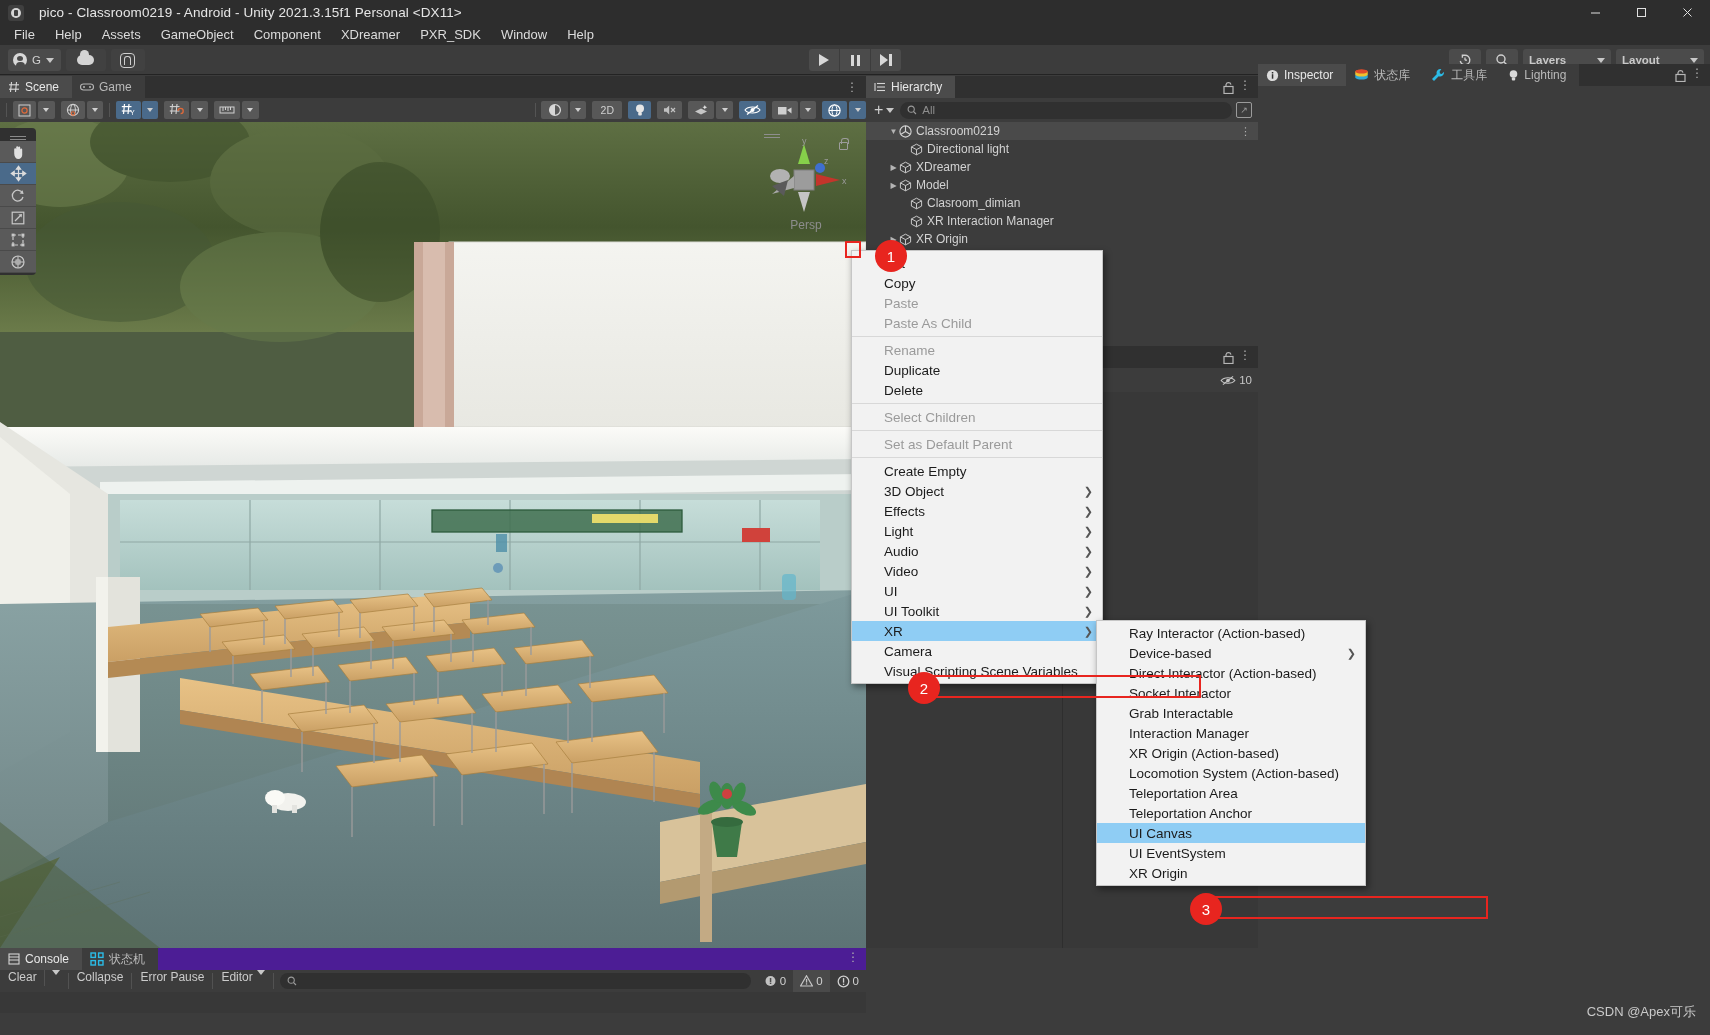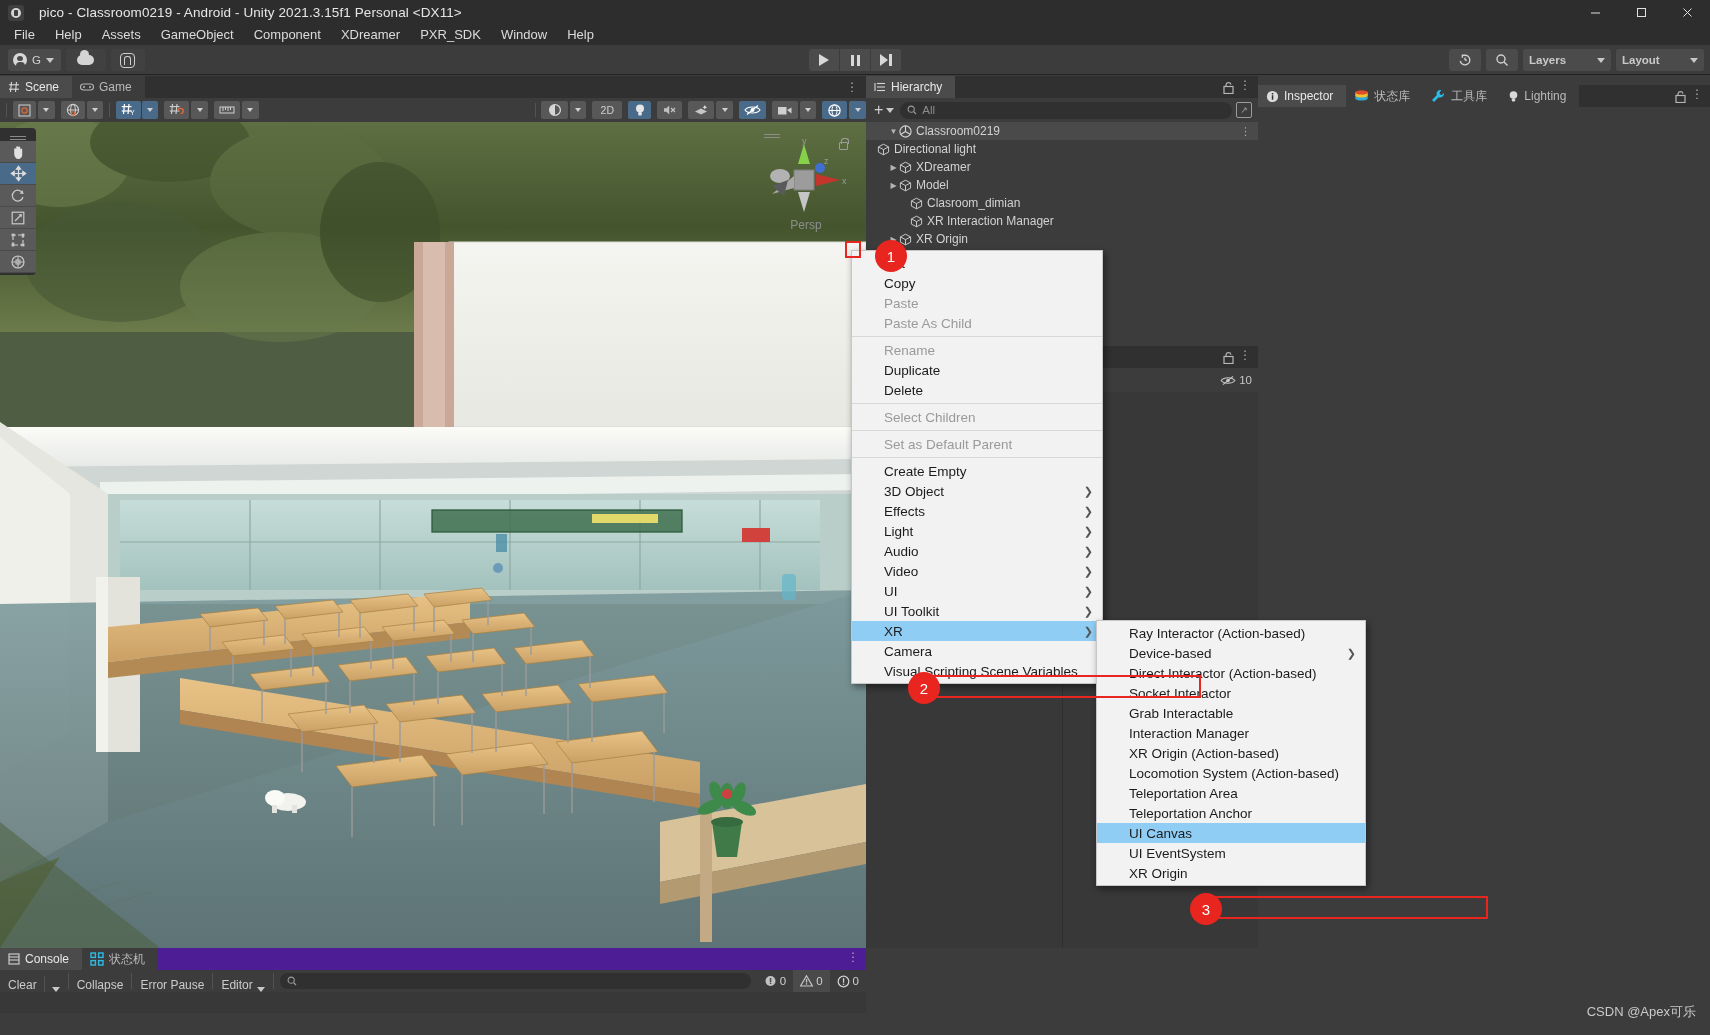--- a/index.html
+++ b/index.html
@@ -120,30 +120,30 @@
   .proj-tabbar{height:22px;background:#303030;display:flex;align-items:center;position:relative;}
   .proj-toolbar{position:absolute;left:0;top:22px;width:392px;height:24px;background:#3c3c3c;
     display:flex;align-items:center;padding:0 6px;gap:4px;}
   .hidecount{display:flex;align-items:center;gap:3px;color:#c6c6c6;font-size:11.5px;}
   .proj-body{position:absolute;left:0;top:46px;width:392px;bottom:0;display:flex;}
   .proj-tree{width:196px;background:#383838;padding-top:2px;}
   .proj-right{flex:1;background:#383838;border-left:1px solid #2e2e2e;}
   .prow{height:18px;display:flex;align-items:center;color:#cfcfcf;font-size:12px;padding-left:4px;}
 
   
-  .insp{position:absolute;left:1258px;top:85px;width:452px;height:872px;background:#7dd3fc;}
+  .insp{position:absolute;left:1258px;top:64px;width:452px;height:872px;background:#7dd3fc;}
   .insp-tabbar{height:22px;background:#303030;display:flex;align-items:center;position:relative;}
   .insp-body{position:absolute;left:0;top:22px;right:0;bottom:0;background:#3c3c3c;}
 
   
   .console{position:absolute;left:0;top:948px;width:866px;height:87px;background:#3c3c3c;}
   .con-tabbar{height:22px;background:#4c1d95;display:flex;align-items:flex-start;position:relative;}
   .con-toolbar{position:absolute;left:0;top:22px;width:866px;height:22px;background:#3c3c3c;
     display:flex;align-items:center;}
-  .cbtn{color:#cbcbcb;font-size:12px;padding:0 8px;height:22px;display:flex;align-items:flex-end;gap:4px;}
+  .cbtn{color:#cbcbcb;font-size:12px;padding:0 8px;height:22px;display:flex;align-items:flex-start;gap:4px;}
   .vsep{width:1px;height:16px;background:#525252;}
   .con-search{flex:1;margin:0 6px;height:16px;background:#303030;border-radius:8px;display:flex;align-items:center;padding:0 7px;}
   .badge{display:flex;align-items:center;gap:3px;color:#d0d0d0;font-size:11.5px;padding:0 7px;height:22px;}
   .con-body{position:absolute;left:0;top:44px;width:866px;bottom:0;background:#383838;}
 
   
   .bottombar{position:absolute;left:0;top:1013px;width:1710px;height:22px;background:#3c3c3c;}
   .watermark{position:absolute;right:14px;top:1003px;color:#c9c9c9;font-size:13px;}
 
   
@@ -711,21 +711,21 @@
           <svg width="13" height="13" viewBox="0 0 13 13">
               <circle cx="6.5" cy="6.5" r="5.6" fill="none" stroke="#d6d6d6" stroke-width="1.1"></circle>
               <path d="M6.5 1 L6.5 6.5 L11 9.3" fill="none" stroke="#d6d6d6" stroke-width="1.1"></path>
               <path d="M6.5 6.5 L2 9.3" fill="none" stroke="#d6d6d6" stroke-width="1.1"></path>
             </svg>
         </span>
         <span>Classroom0219</span>
         <span style="position:absolute;right:7px;color:#b0b0b0;font-size:11px;">⋮</span>
       </div>
 
-      <div class="hrow" style="">
+      <div class="hrow" style="padding-left:33px;">
         <span class="arrow"></span>
         <span class="cube">
           <svg width="13" height="13" viewBox="0 0 13 13">
               <polygon points="6.5,1.2 11.6,3.9 11.6,9.1 6.5,11.8 1.4,9.1 1.4,3.9" fill="none" stroke="#c8c8c8" stroke-width="1"></polygon>
               <path d="M1.4 3.9 L6.5 6.6 L11.6 3.9 M6.5 6.6 L6.5 11.8" fill="none" stroke="#c8c8c8" stroke-width="1"></path>
             </svg>
         </span>
         <span>Directional light</span>
       </div>
       <div class="hrow" style="padding-left:22px;">

